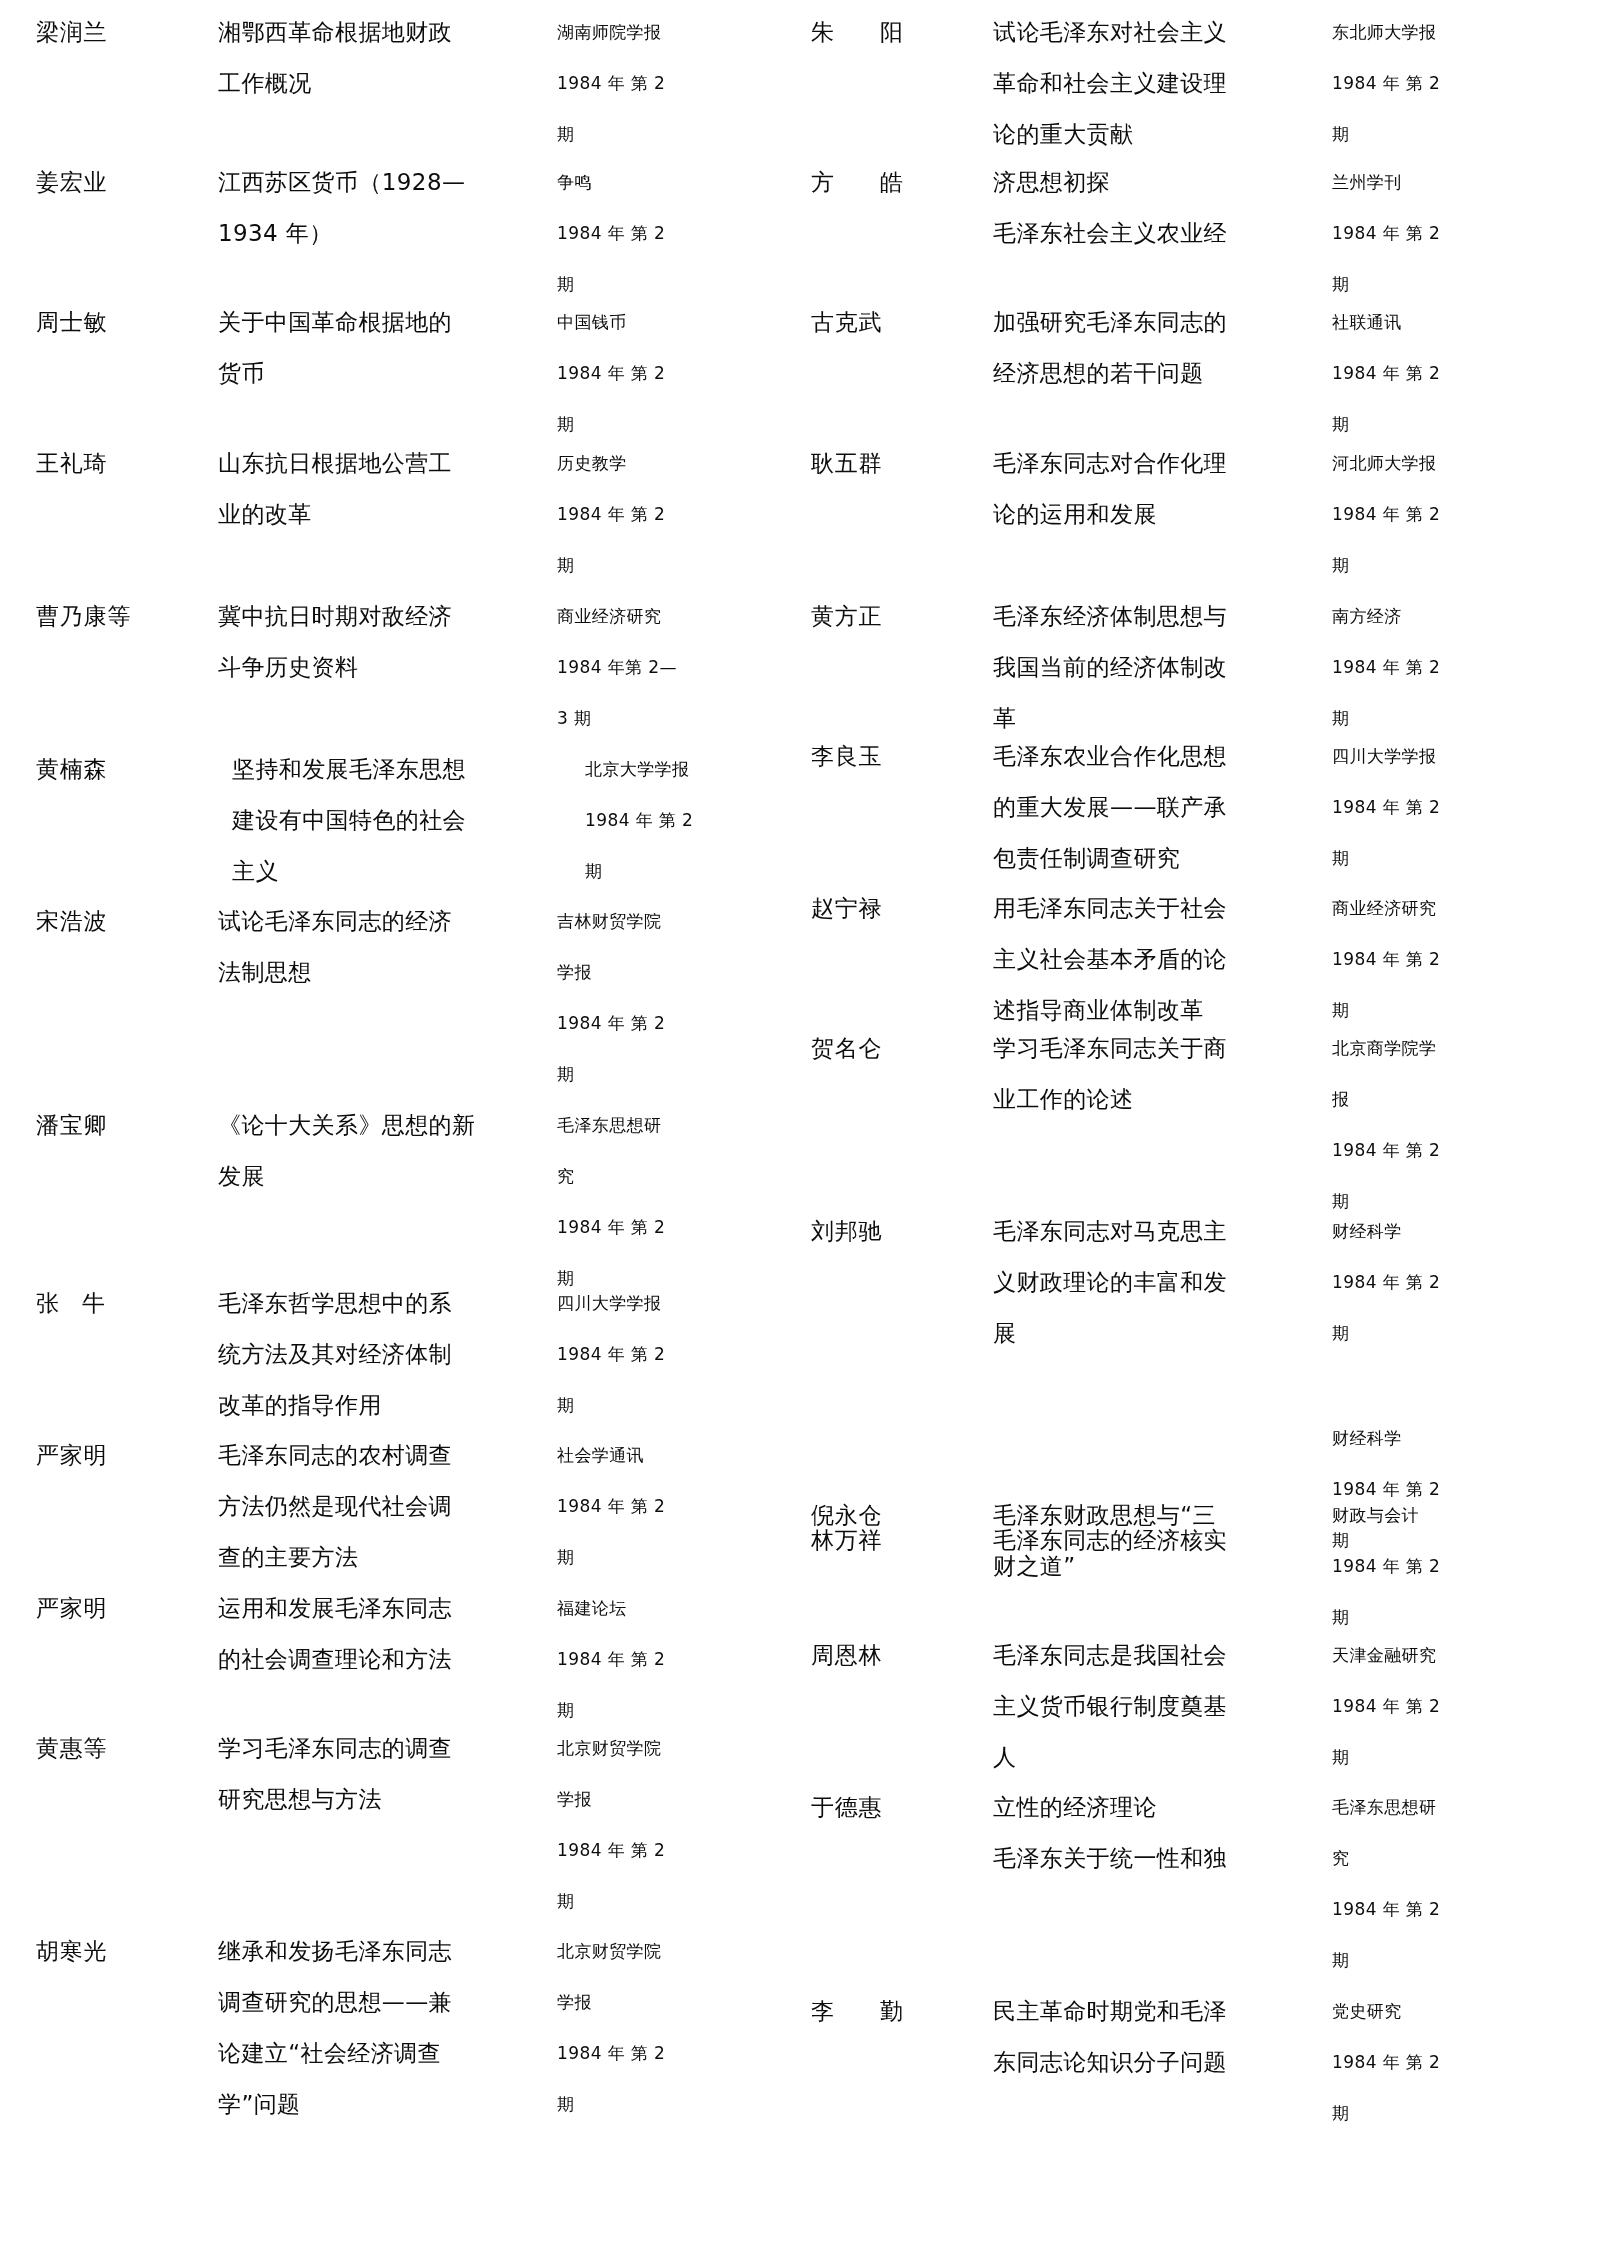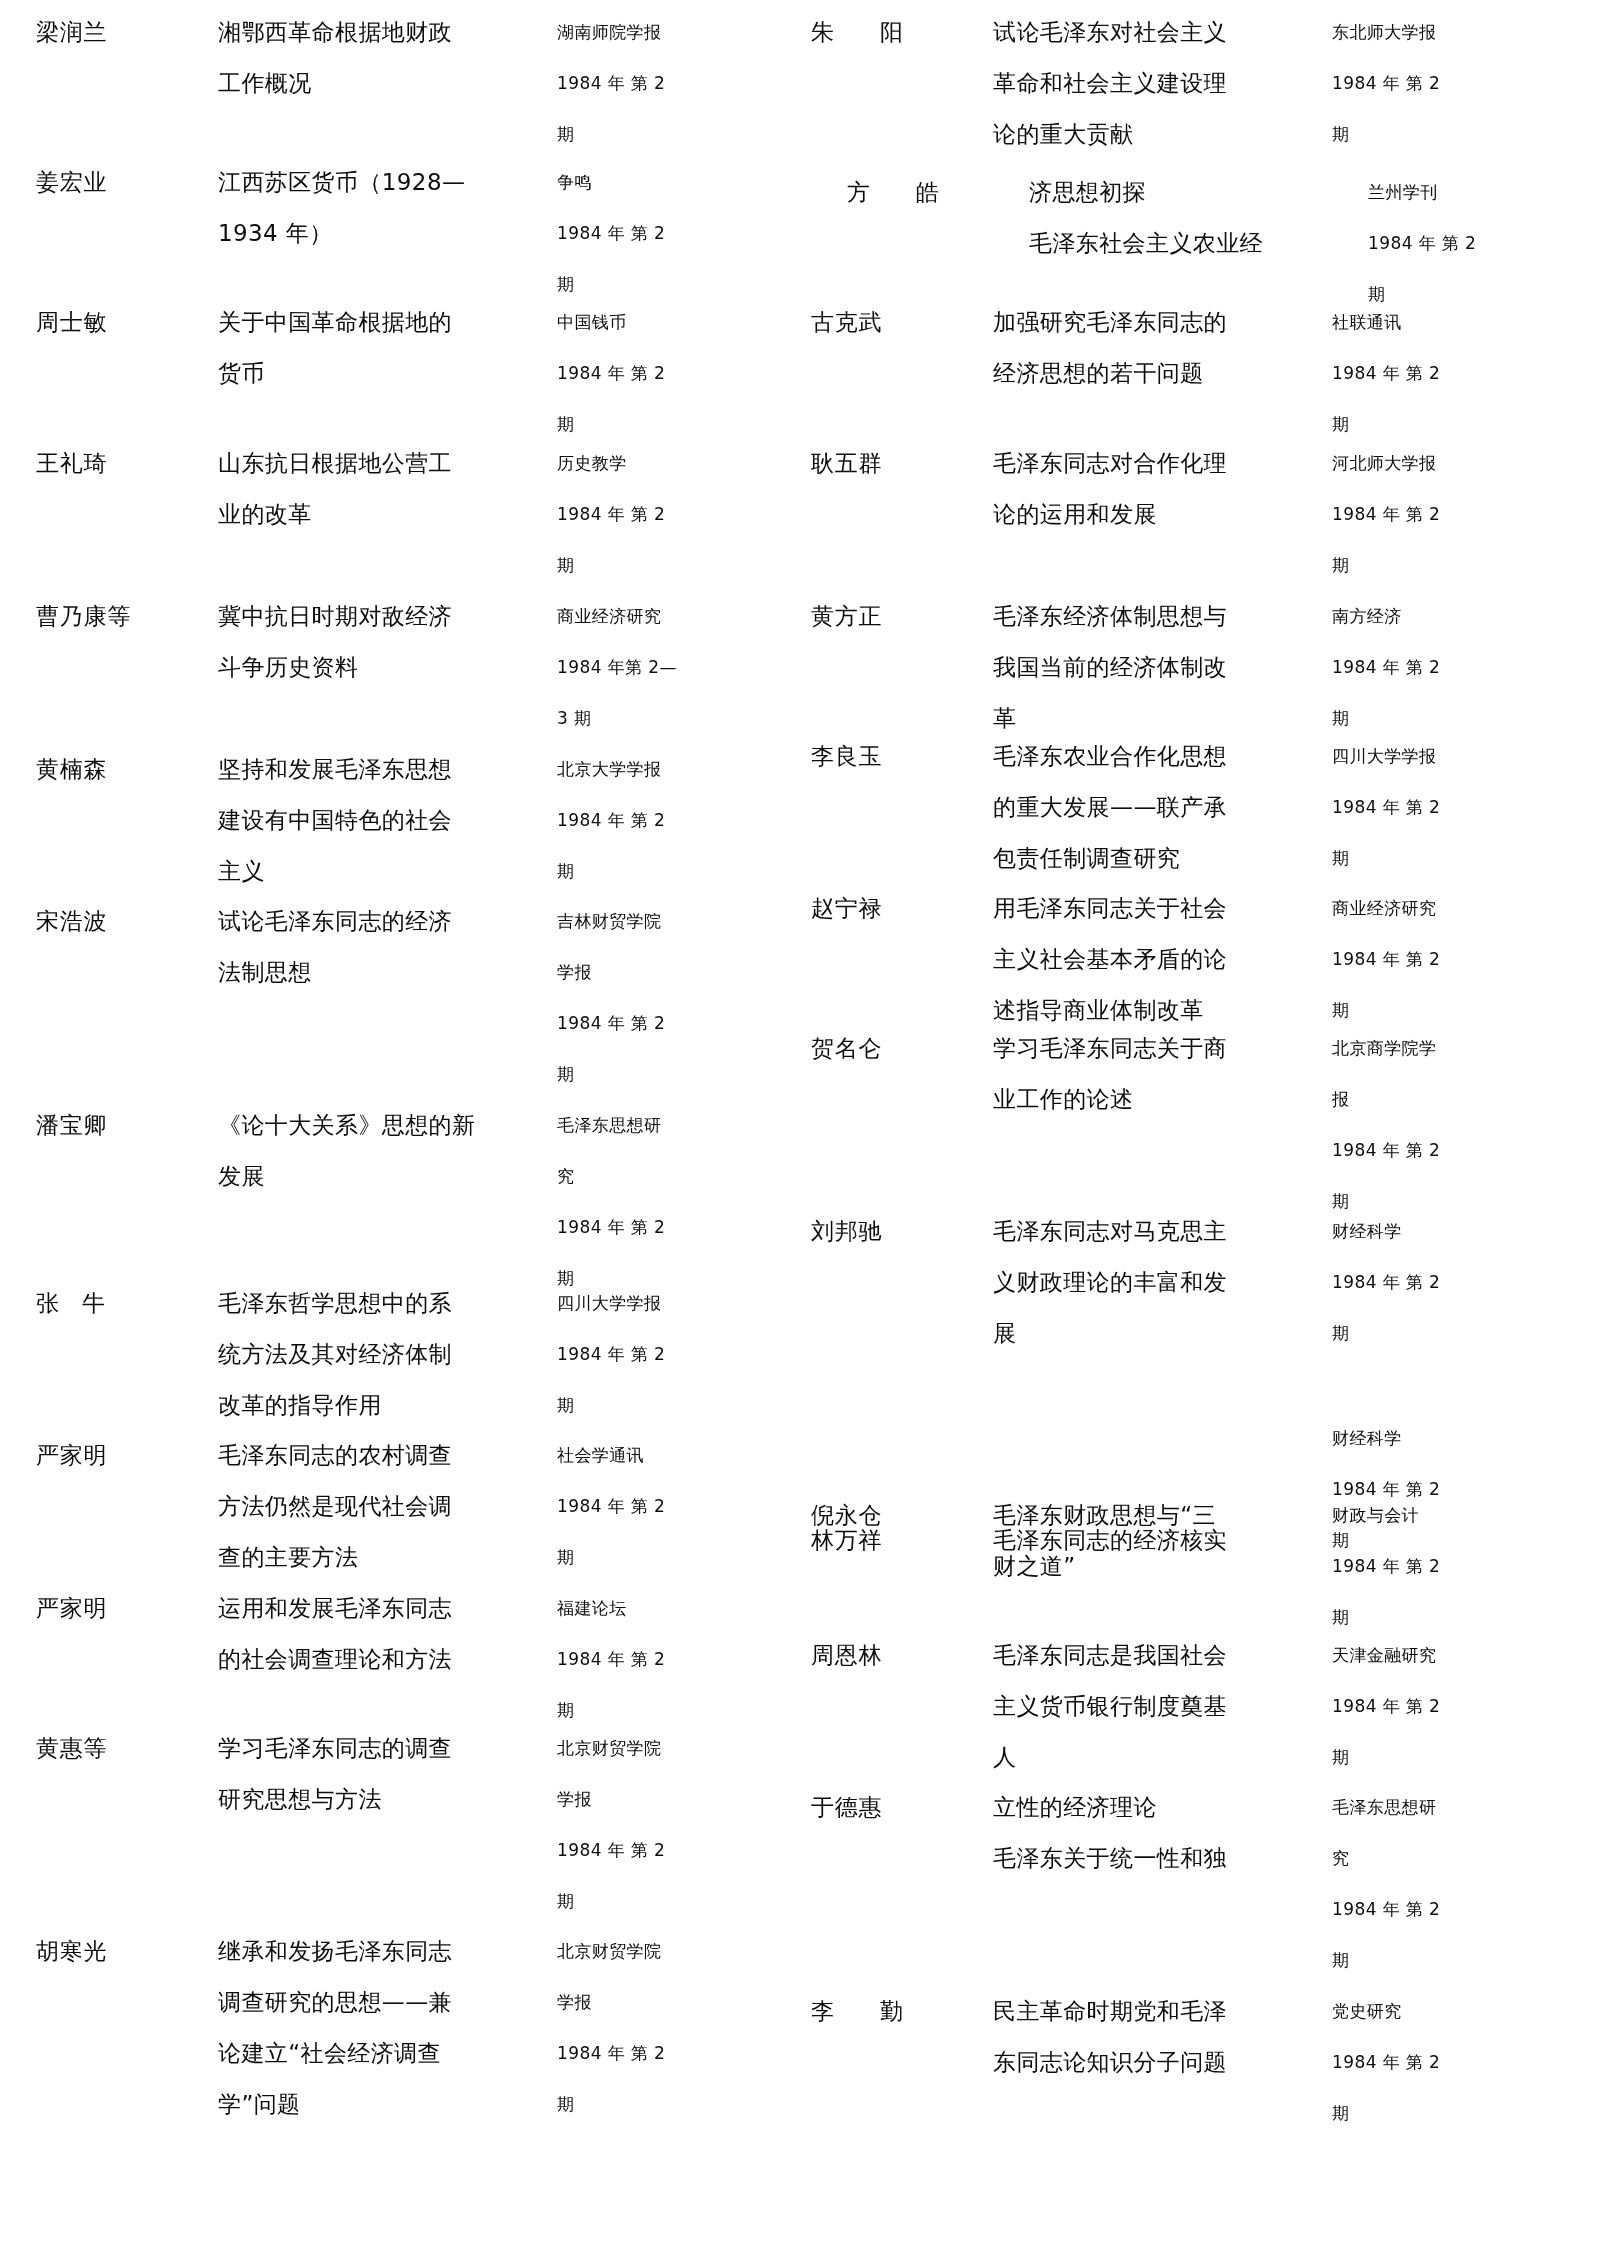--- a/index.html
+++ b/index.html
@@ -147,21 +147,21 @@
           <div>冀中抗日时期对敌经济</div>
           <div>斗争历史资料</div>
         </div>
         <div class="journal">
           <div class="jtext">商业经济研究</div>
           <div class="issue">1984 年第 2—</div>
           <div class="issue">3 期</div>
         </div>
       </div>
 
-      <div class="entry" style="top:744px; left:36px;">
+      <div class="entry" style="top:744px; left:36px;gap:14px;">
         <div class="author">黄楠森</div>
         <div class="title">
           <div>坚持和发展毛泽东思想</div>
           <div>建设有中国特色的社会</div>
           <div>主义</div>
         </div>
         <div class="journal">
           <div class="jtext">北京大学学报</div>
           <div class="issue">1984 年 第 2</div>
           <div class="issue">期</div>
@@ -278,21 +278,21 @@
           <div>革命和社会主义建设理</div>
           <div>论的重大贡献</div>
         </div>
         <div class="journal">
           <div class="jtext">东北师大学报</div>
           <div class="issue">1984 年 第 2</div>
           <div class="issue">期</div>
         </div>
       </div>
 
-      <div class="entry" style="top:167px; left:0px;margin-left:36px;">
+      <div class="entry" style="top:157px; left:0px;">
         <div class="author sp">方　　皓</div>
         <div class="title">
           <div>济思想初探</div>
           <div>毛泽东社会主义农业经</div>
         </div>
         <div class="journal">
           <div class="jtext">兰州学刊</div>
           <div class="issue">1984 年 第 2</div>
           <div class="issue">期</div>
         </div>

